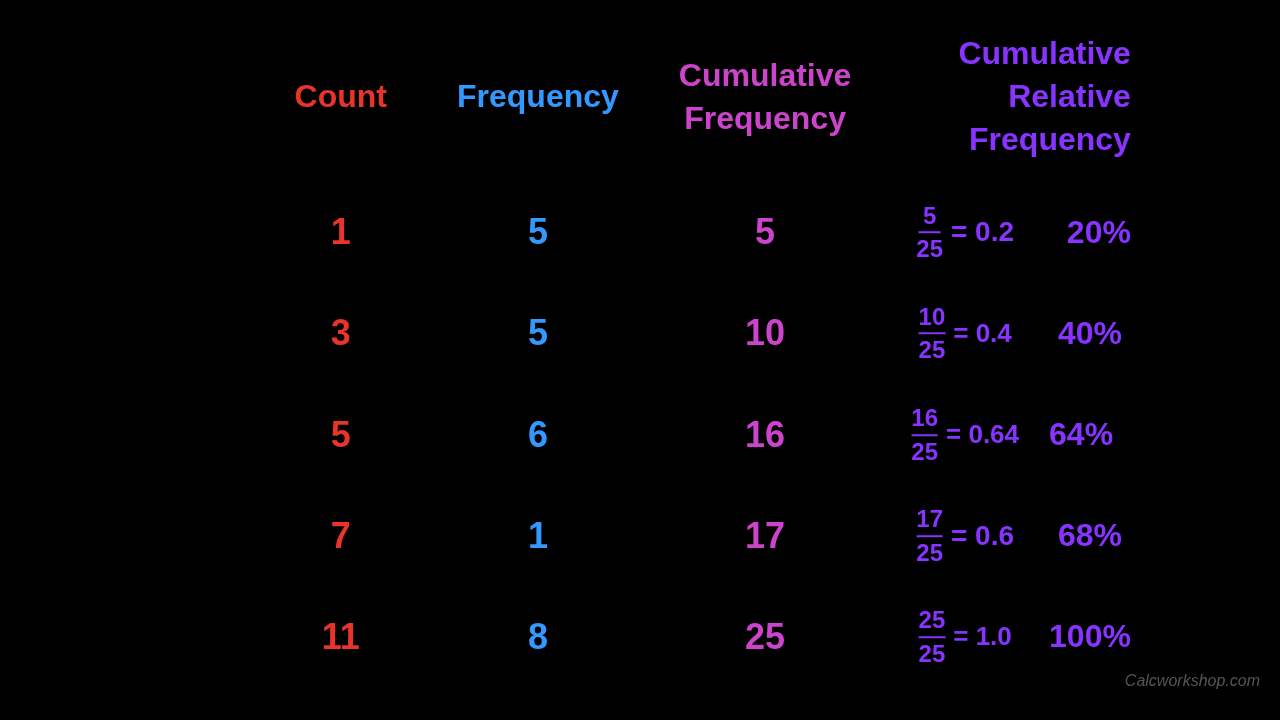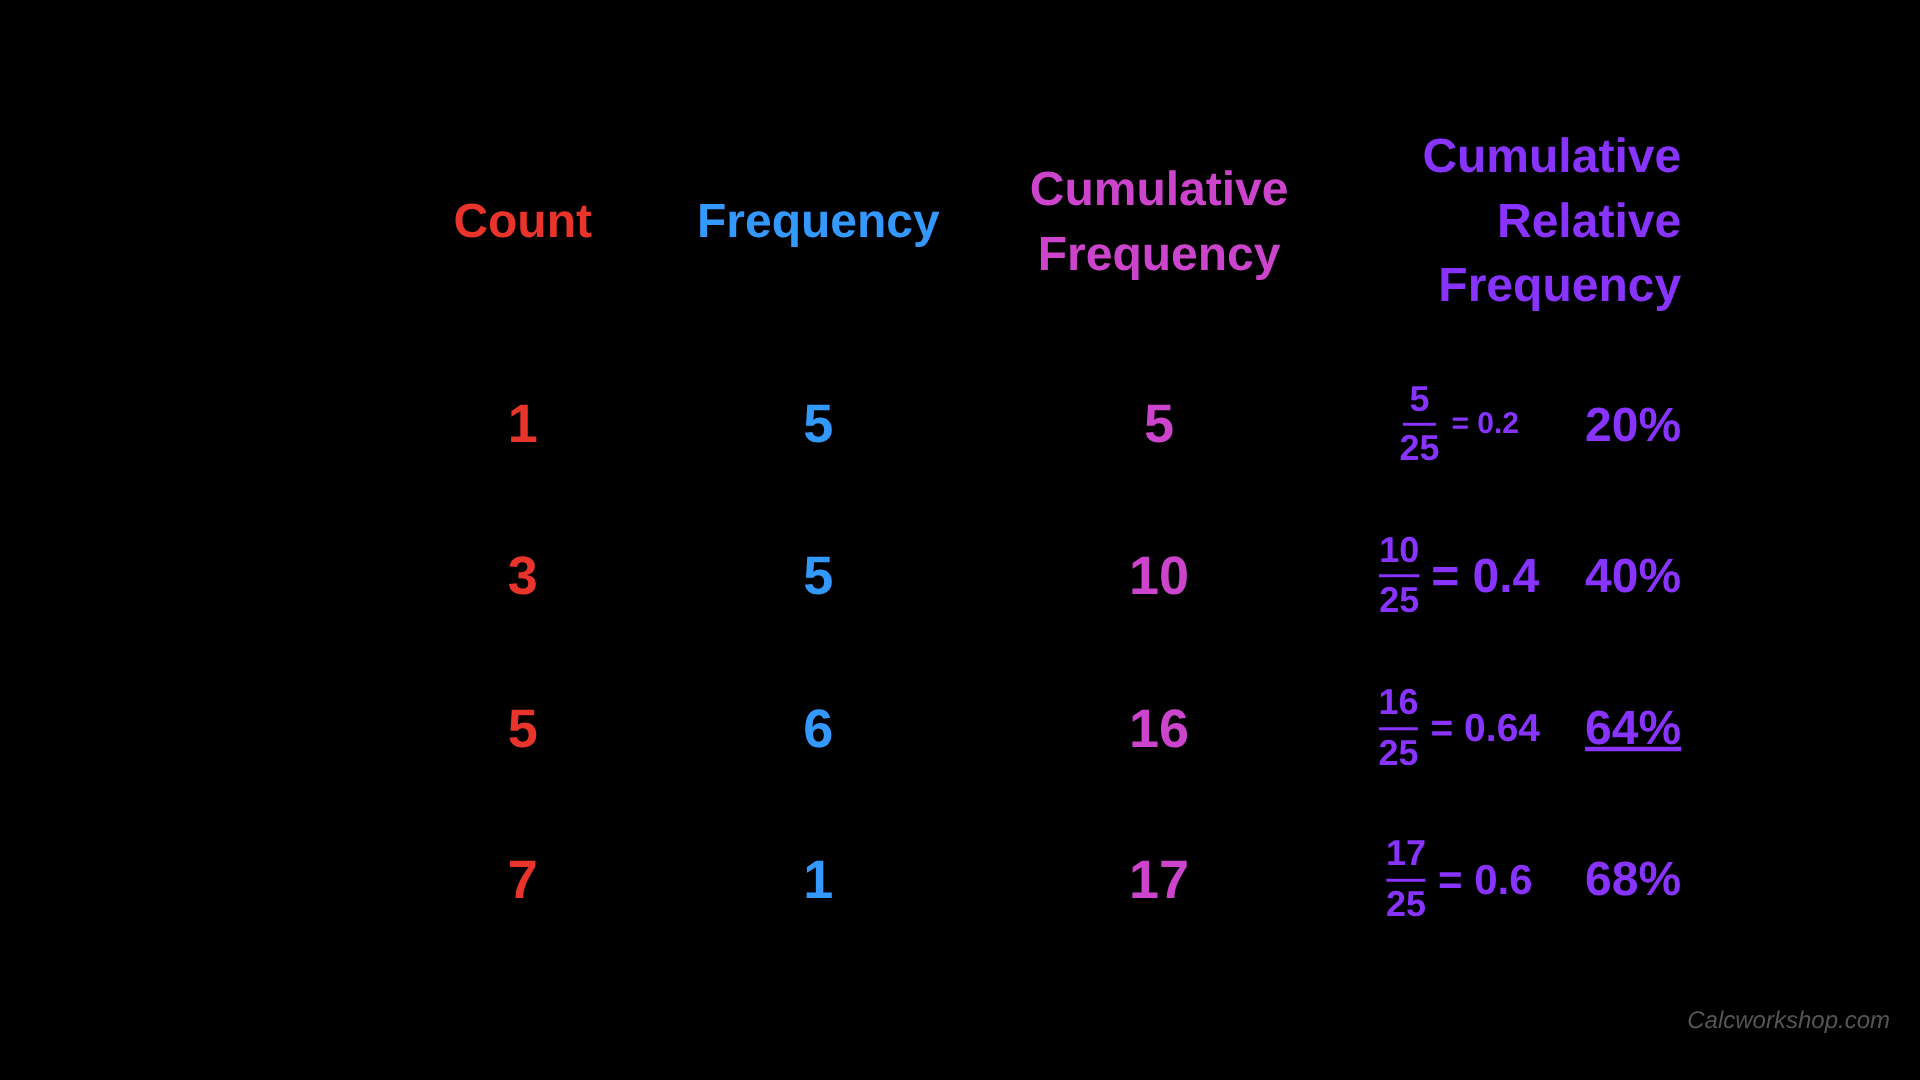--- a/index.html
+++ b/index.html
@@ -56,60 +56,73 @@
     <tbody id="table-body">
     <tr>
           <td style="color: rgb(232, 52, 42); font-size: 36px; font-weight: bold; text-align: center; padding: 20px 40px;">1</td>
           <td style="color: rgb(51, 153, 255); font-size: 36px; font-weight: bold; text-align: center; padding: 20px 30px;">5</td>
           <td style="color: rgb(204, 68, 204); font-size: 36px; font-weight: bold; text-align: center; padding: 20px 30px;">5</td>
           <td style="color: rgb(136, 51, 255); font-weight: bold; text-align: center; padding: 20px 10px 20px 30px; white-space: nowrap;"><span style="display: inline-flex; align-items: center; gap: 8px;">
               <span style="display: inline-flex; flex-direction: column; align-items: center; font-size: 24px; line-height: 1.15;">
                 <span style="border-bottom: 2px solid rgb(136, 51, 255); padding-bottom: 2px; min-width: 22px; text-align: center;">5</span>
                 <span style="padding-top: 2px; min-width: 22px; text-align: center;">25</span>
               </span>
-              <span style="font-size: 20px;">= 0.2</span>
+              <span style="font-size: 28px;">= 0.2</span>
             </span></td>
           <td style="color: rgb(136, 51, 255); font-size: 32px; font-weight: bold; text-align: right; padding: 20px;">20%</td>
         </tr>
         <tr>
           <td style="color: rgb(232, 52, 42); font-size: 36px; font-weight: bold; text-align: center; padding: 20px 40px;">3</td>
           <td style="color: rgb(51, 153, 255); font-size: 36px; font-weight: bold; text-align: center; padding: 20px 30px;">5</td>
           <td style="color: rgb(204, 68, 204); font-size: 36px; font-weight: bold; text-align: center; padding: 20px 30px;">10</td>
           <td style="color: rgb(136, 51, 255); font-weight: bold; text-align: center; padding: 20px 10px 20px 30px; white-space: nowrap;"><span style="display: inline-flex; align-items: center; gap: 8px;">
               <span style="display: inline-flex; flex-direction: column; align-items: center; font-size: 24px; line-height: 1.15;">
                 <span style="border-bottom: 2px solid rgb(136, 51, 255); padding-bottom: 2px; min-width: 22px; text-align: center;">10</span>
                 <span style="padding-top: 2px; min-width: 22px; text-align: center;">25</span>
               </span>
-              <span style="font-size: 32px;">= 0.4</span>
+              <span style="font-size: 26px;">= 0.4</span>
             </span></td>
           <td style="color: rgb(136, 51, 255); font-size: 32px; font-weight: bold; text-align: center; padding: 20px;">40%</td>
         </tr>
         <tr>
           <td style="color: rgb(232, 52, 42); font-size: 36px; font-weight: bold; text-align: center; padding: 20px 40px;">5</td>
           <td style="color: rgb(51, 153, 255); font-size: 36px; font-weight: bold; text-align: center; padding: 20px 30px;">6</td>
           <td style="color: rgb(204, 68, 204); font-size: 36px; font-weight: bold; text-align: center; padding: 20px 30px;">16</td>
           <td style="color: rgb(136, 51, 255); font-weight: bold; text-align: center; padding: 20px 10px 20px 30px; white-space: nowrap;"><span style="display: inline-flex; align-items: center; gap: 8px;">
               <span style="display: inline-flex; flex-direction: column; align-items: center; font-size: 24px; line-height: 1.15;">
                 <span style="border-bottom: 2px solid rgb(136, 51, 255); padding-bottom: 2px; min-width: 22px; text-align: center;">16</span>
                 <span style="padding-top: 2px; min-width: 22px; text-align: center;">25</span>
               </span>
               <span style="font-size: 26px;">= 0.64</span>
             </span></td>
-          <td style="color: rgb(136, 51, 255); font-size: 32px; font-weight: bold; text-align: left; padding: 20px; text-decoration: underline;">64%</td>
+          <td style="color: rgb(136, 51, 255); font-size: 32px; font-weight: bold; text-align: left; padding: 20px;">64%</td>
         </tr>
         <tr>
           <td style="color: rgb(232, 52, 42); font-size: 36px; font-weight: bold; text-align: center; padding: 20px 40px;">7</td>
           <td style="color: rgb(51, 153, 255); font-size: 36px; font-weight: bold; text-align: center; padding: 20px 30px;">1</td>
           <td style="color: rgb(204, 68, 204); font-size: 36px; font-weight: bold; text-align: center; padding: 20px 30px;">17</td>
           <td style="color: rgb(136, 51, 255); font-weight: bold; text-align: center; padding: 20px 10px 20px 30px; white-space: nowrap;"><span style="display: inline-flex; align-items: center; gap: 8px;">
               <span style="display: inline-flex; flex-direction: column; align-items: center; font-size: 24px; line-height: 1.15;">
                 <span style="border-bottom: 2px solid rgb(136, 51, 255); padding-bottom: 2px; min-width: 22px; text-align: center;">17</span>
                 <span style="padding-top: 2px; min-width: 22px; text-align: center;">25</span>
               </span>
               <span style="font-size: 28px;">= 0.6</span>
             </span></td>
           <td style="color: rgb(136, 51, 255); font-size: 32px; font-weight: bold; text-align: center; padding: 20px;">68%</td>
         </tr>
+        <tr>
+          <td style="color: rgb(232, 52, 42); font-size: 36px; font-weight: bold; text-align: center; padding: 20px 40px;">11</td>
+          <td style="color: rgb(51, 153, 255); font-size: 36px; font-weight: bold; text-align: center; padding: 20px 30px;">8</td>
+          <td style="color: rgb(204, 68, 204); font-size: 36px; font-weight: bold; text-align: center; padding: 20px 30px;">25</td>
+          <td style="color: rgb(136, 51, 255); font-weight: bold; text-align: center; padding: 20px 10px 20px 30px; white-space: nowrap;"><span style="display: inline-flex; align-items: center; gap: 8px;">
+              <span style="display: inline-flex; flex-direction: column; align-items: center; font-size: 24px; line-height: 1.15;">
+                <span style="border-bottom: 2px solid rgb(136, 51, 255); padding-bottom: 2px; min-width: 22px; text-align: center;">25</span>
+                <span style="padding-top: 2px; min-width: 22px; text-align: center;">25</span>
+              </span>
+              <span style="font-size: 26px;">= 1.0</span>
+            </span></td>
+          <td style="color: rgb(136, 51, 255); font-size: 32px; font-weight: bold; text-align: center; padding: 20px;">100%</td>
+        </tr>
       </tbody>
   </table>
 </div>
 
 <div class="watermark">Calcworkshop.com</div>
 
 </body></html>

